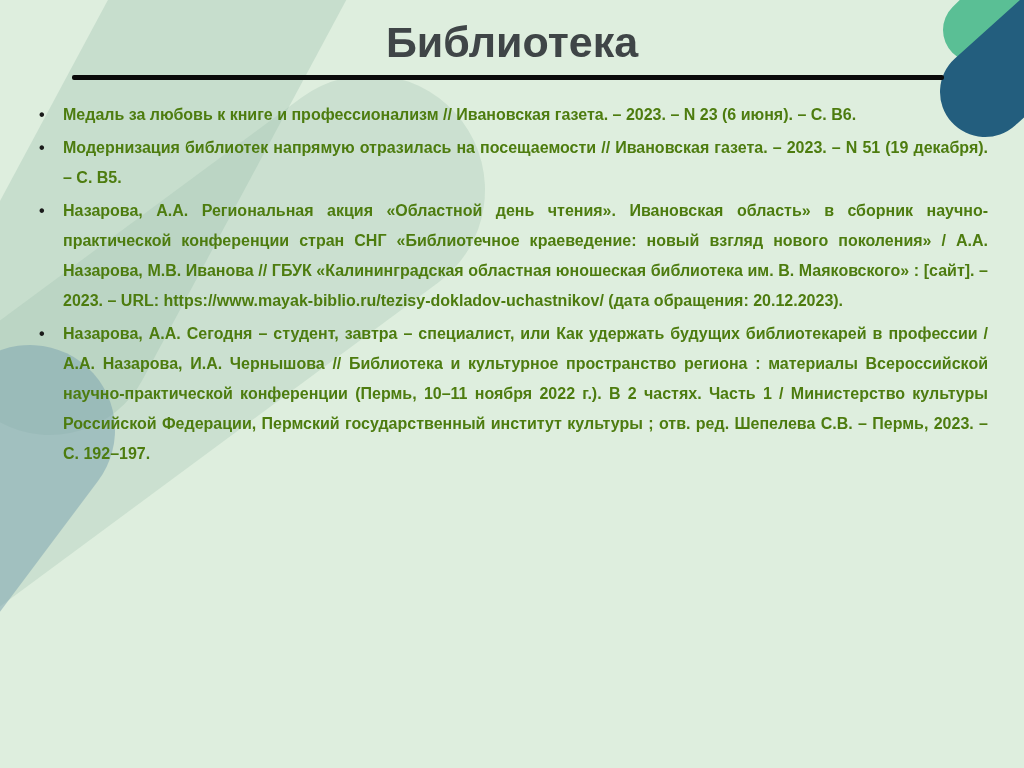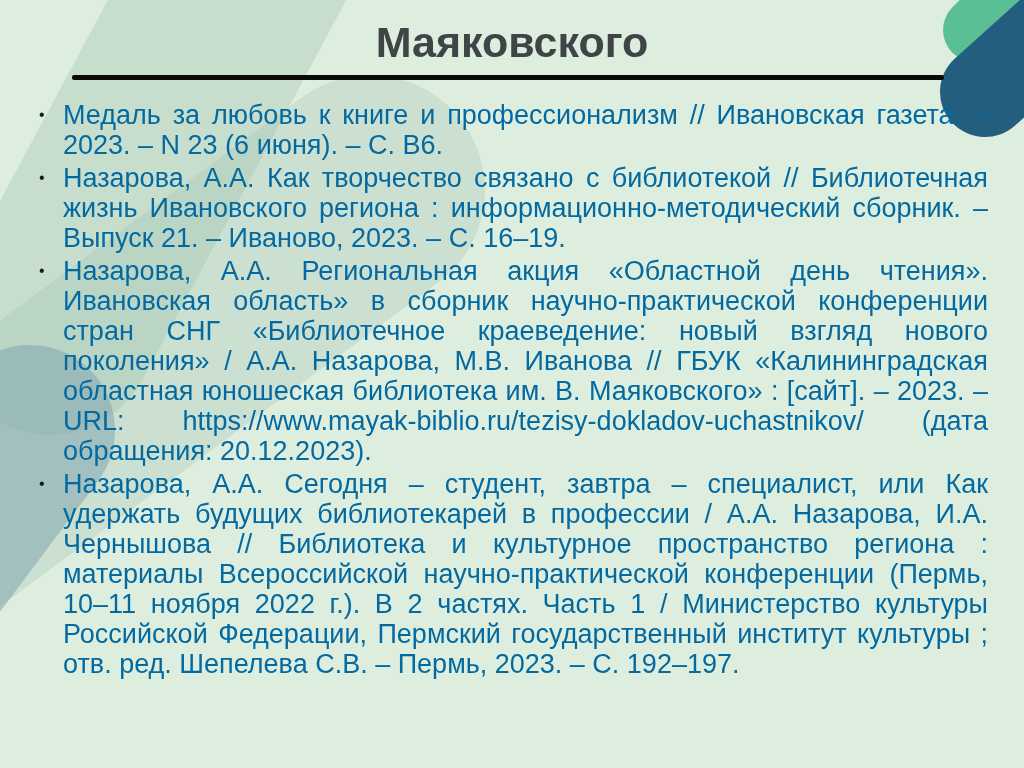--- a/index.html
+++ b/index.html
@@ -55,24 +55,24 @@
     width: 952px;
     margin: 0;
     padding: 0;
     list-style: none;
     z-index: 2;
   }
   .citations li {
     position: relative;
     padding-left: 27px;
     margin: 0 0 3px 0;
-    font-size: 27px;
+    font-size: 16px;
     line-height: 30px;
-    font-weight: 400;
-    color: #0369a1;
+    font-weight: 700;
+    color: #4d7c0f;
     text-align: justify;
     text-align-last: left;
   }
   .citations li::before {
     content: "\2022";
     position: absolute;
     left: 3px;
     top: 0;
     font-size: 16px;
     line-height: 30px;
@@ -88,25 +88,25 @@
 
     <line x1="270" y1="-80" x2="50" y2="330" stroke="rgba(159,192,174,0.35)" stroke-width="210" stroke-linecap="round"></line>
     <line x1="370" y1="190" x2="-90" y2="530" stroke="rgba(159,192,174,0.30)" stroke-width="230" stroke-linecap="round"></line>
     <line x1="30" y1="430" x2="-150" y2="670" stroke="rgba(127,166,176,0.55)" stroke-width="170" stroke-linecap="round"></line>
 
     <line x1="975" y1="30" x2="1200" y2="-195" stroke="#5abf95" stroke-width="64" stroke-linecap="round"></line>
     <line x1="985" y1="92" x2="1235" y2="-133" stroke="#235e7e" stroke-width="90" stroke-linecap="round"></line>
   </svg>
 
   <div class="title-wrap">
-    <h1 class="title">Маяковского</h1>
+    <h1 class="title">Библиотека</h1>
   </div>
 
   <div class="title-underline"></div>
 
   <ul class="citations">
     <li>Медаль за любовь к книге и профессионализм // Ивановская газета. – 2023. – N 23 (6 июня). – С. В6.</li>
-    <li>Назарова, А.А. Как творчество связано с библиотекой // Библиотечная жизнь Ивановского региона : информационно-методический сборник. – Выпуск 21. – Иваново, 2023. – С. 16–19.</li>
+    <li>Модернизация библиотек напрямую отразилась на посещаемости // Ивановская газета. – 2023. – N 51 (19 декабря). – С. В5.</li>
     <li>Назарова, А.А. Региональная акция «Областной день чтения». Ивановская область» в сборник научно-практической конференции стран СНГ «Библиотечное краеведение: новый взгляд нового поколения» / А.А. Назарова, М.В. Иванова // ГБУК «Калининградская областная юношеская библиотека им. В. Маяковского» : [сайт]. – 2023. – URL: https://www.mayak-biblio.ru/tezisy-dokladov-uchastnikov/ (дата обращения: 20.12.2023).</li>
     <li>Назарова, А.А. Сегодня – студент, завтра – специалист, или Как удержать будущих библиотекарей в профессии / А.А. Назарова, И.А. Чернышова // Библиотека и культурное пространство региона : материалы Всероссийской научно-практической конференции (Пермь, 10–11 ноября 2022 г.). В 2 частях. Часть 1 / Министерство культуры Российской Федерации, Пермский государственный институт культуры ; отв. ред. Шепелева С.В. – Пермь, 2023. – С. 192–197.</li>
   </ul>
 
 </div>
 
 </body></html>

